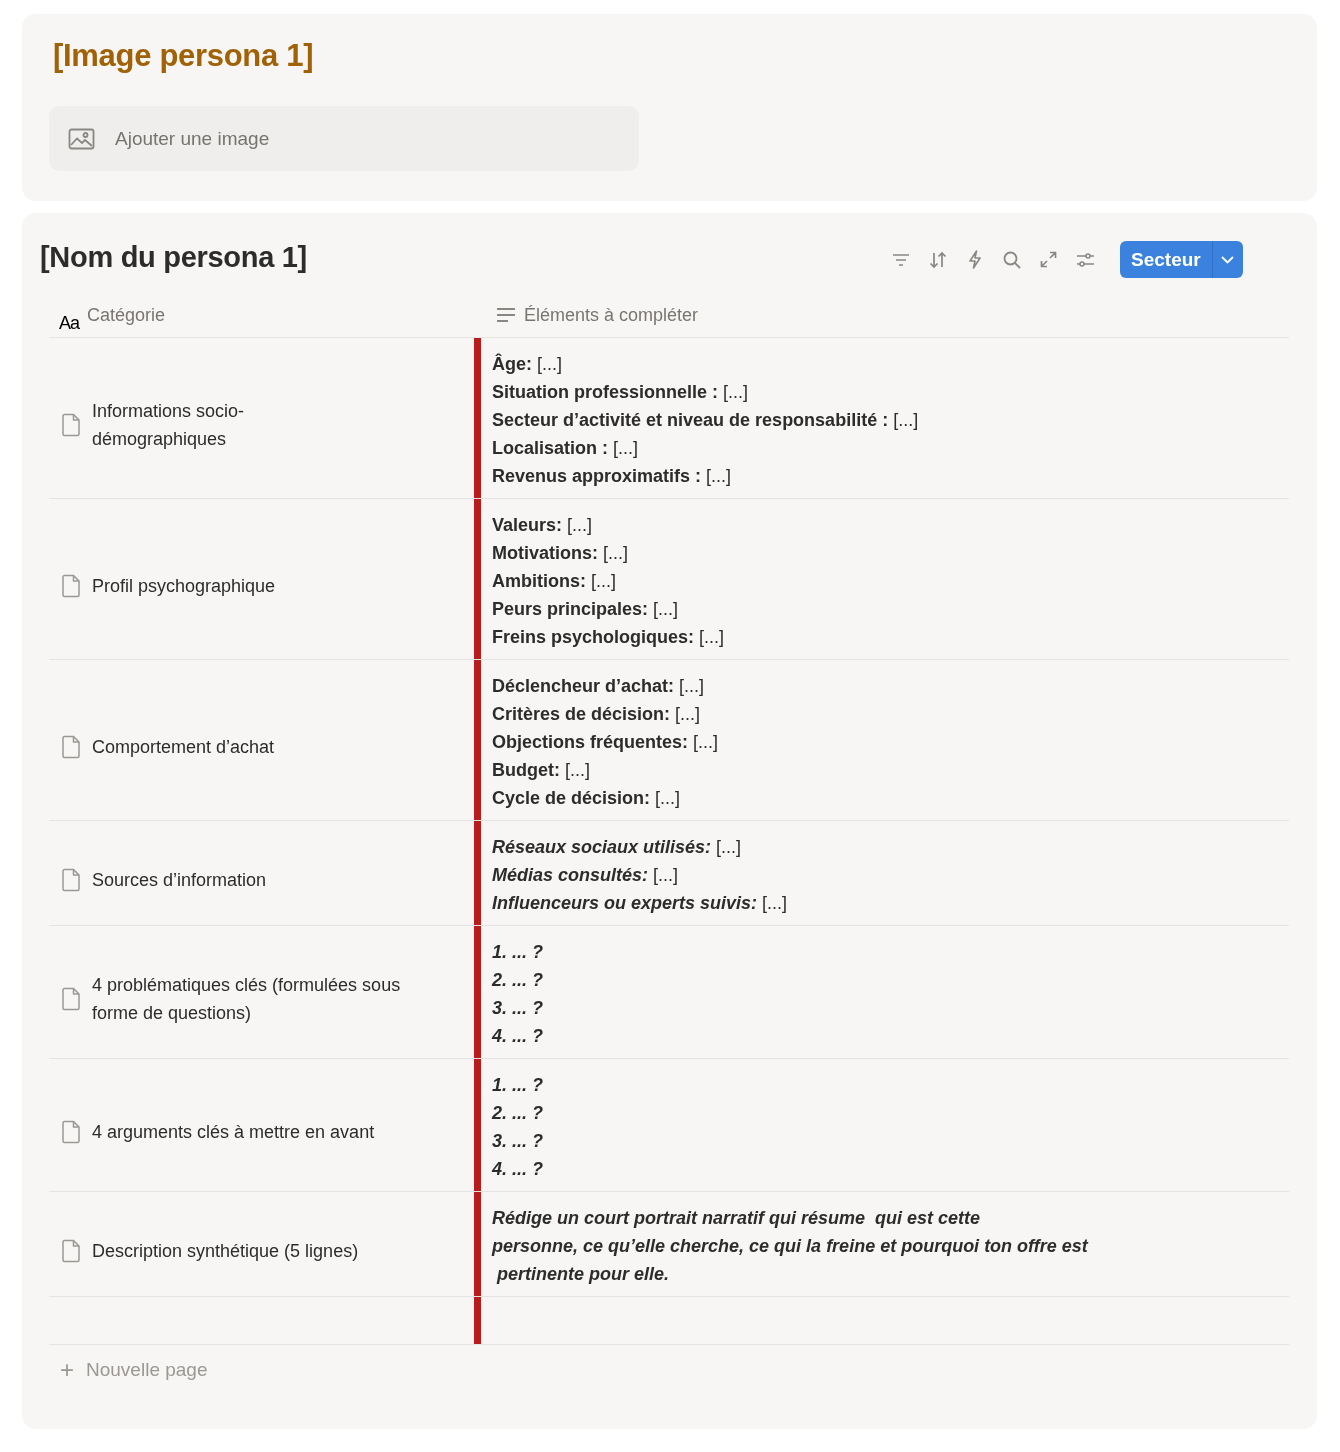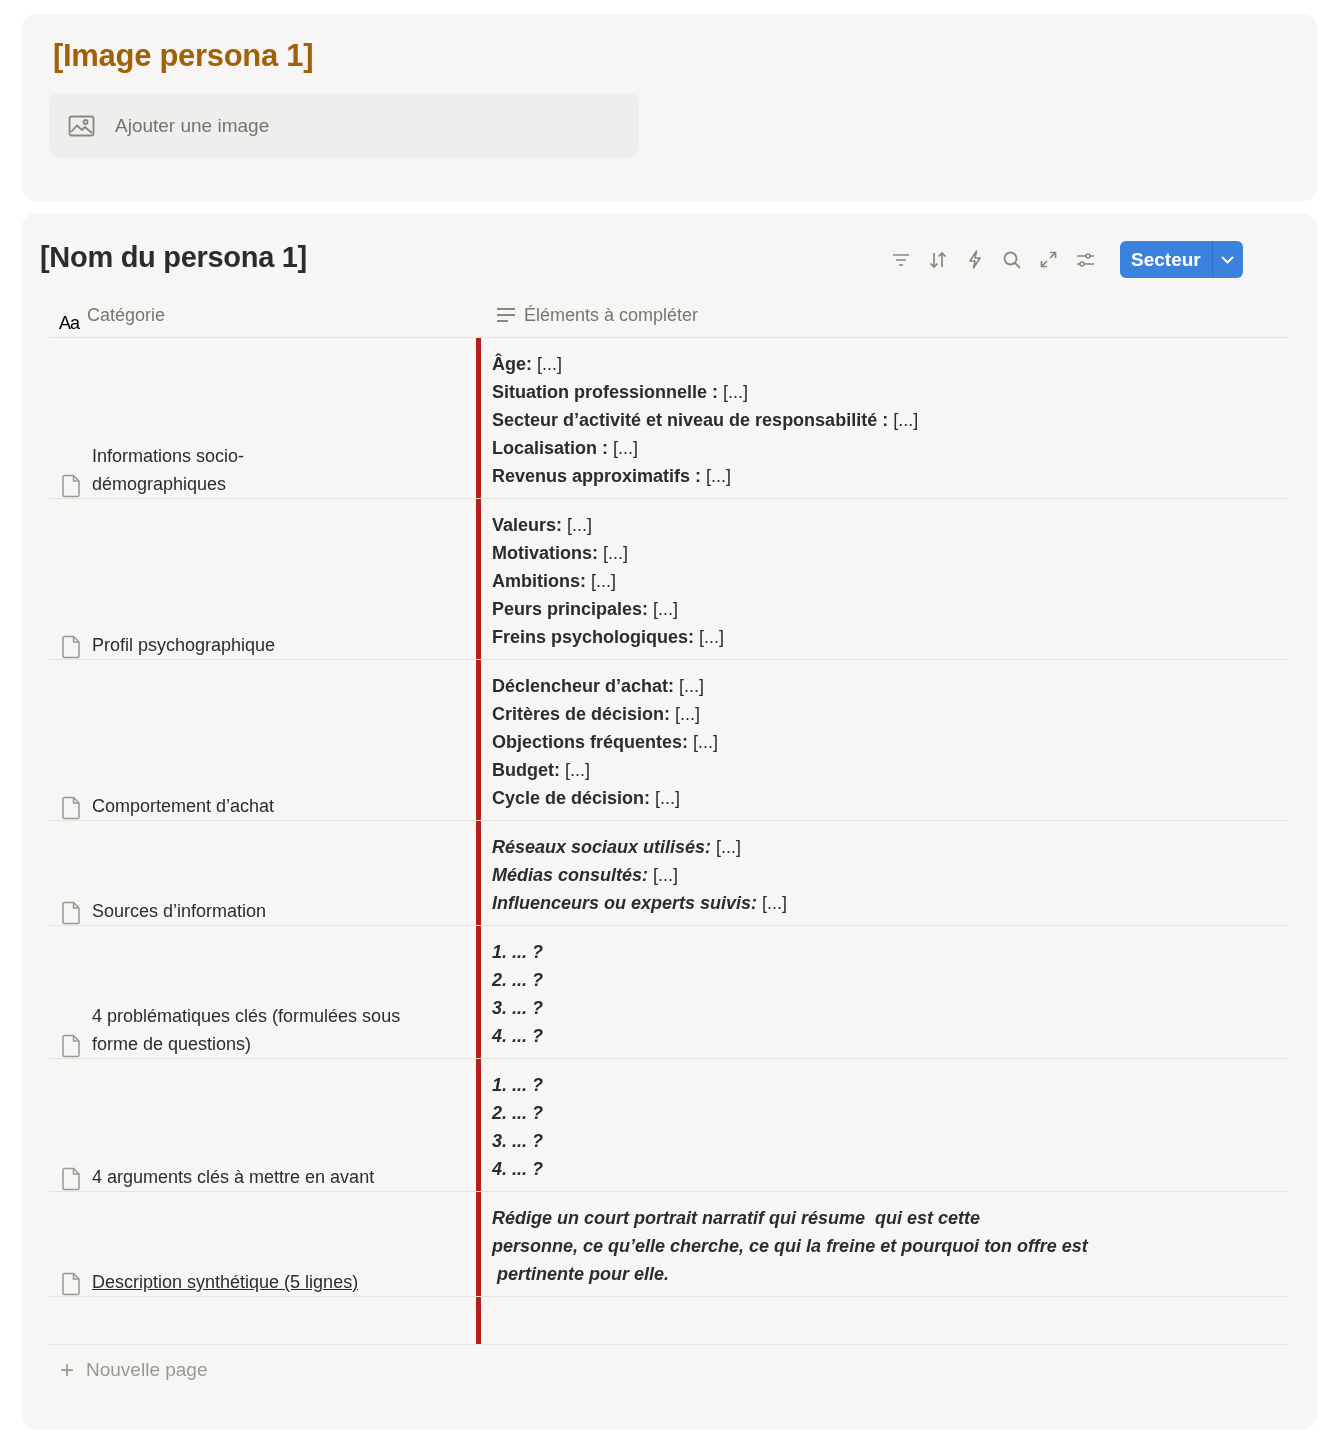--- a/index.html
+++ b/index.html
@@ -4,41 +4,41 @@
 <style>
   * { box-sizing: border-box; margin: 0; padding: 0; }
   html, body { width: 1340px; height: 1452px; background: #ffffff; }
   body { font-family: "Liberation Sans", sans-serif; color: #2f2f2f; position: relative; }
 
   .card { position: absolute; left: 22px; width: 1295px; background: #f7f6f4; border-radius: 14px; }
   .card-image { top: 14px; height: 187px; }
   .card-table { top: 213px; height: 1216px; }
 
   .image-title { position: absolute; left: 31px; top: 24px; font-size: 31px; font-weight: 700; color: #a16207; letter-spacing: -0.3px; }
-  .add-image { position: absolute; left: 27px; top: 79px; width: 590px; height: 65px; background: #efeeec; border-radius: 10px; display: flex; align-items: center; cursor: pointer; }
+  .add-image { position: absolute; left: 27px; top: 92px; width: 590px; height: 65px; background: #efeeec; border-radius: 10px; display: flex; align-items: center; cursor: pointer; }
   .add-image .ico { width: 28px; height: 24px; margin-left: 19px; margin-right: 19px; display: flex; align-items: center; }
   .add-image .lbl { font-size: 19px; color: #77746f; }
 
   .db-title { position: absolute; left: 18px; top: 28px; font-size: 29px; font-weight: 700; color: #2c2c2b; letter-spacing: -0.3px; }
   .toolbar { position: absolute; left: 860px; top: 28px; height: 37px; display: flex; align-items: center; }
   .tool { width: 37px; height: 37px; display: flex; align-items: center; justify-content: center; cursor: pointer; }
   .new-btn { margin-left: 16px; height: 37px; display: flex; background: #3b82de; border-radius: 6px; overflow: hidden; }
   .new-btn .main { padding: 0 11px; color: #fff; font-size: 19px; font-weight: 600; display: flex; align-items: center; cursor: pointer; }
   .new-btn .drop { width: 31px; border-left: 1px solid #3070c4; display: flex; align-items: center; justify-content: center; cursor: pointer; }
 
   .table { position: absolute; left: 27px; top: 80px; width: 1240px; }
   .thead { height: 45px; display: flex; border-bottom: 1px solid #e6e4e0; }
   .th { display: flex; align-items: center; font-size: 18px; color: #797671; }
   .th.c1 { width: 432px; padding-left: 10px; }
   .th.c2 { padding-left: 15px; }
   .th .hico { margin-right: 8px; display: flex; align-items: center; }
   .aa { font-size: 18px; font-weight: 400; color: #000000; letter-spacing: -1px; margin-top: 17px; }
 
   .row { display: flex; border-bottom: 1px solid #e6e4e0; }
-  .cell1 { width: 432px; border-right: 5px solid #b91c1c; padding: 13px 10px 0 13px; display: flex; align-items: flex-end; }
+  .cell1 { width: 432px; border-right: 7px solid #b91c1c; padding: 13px 10px 0 13px; display: flex; align-items: center; }
   .cell1 .doc { width: 19px; height: 24px; margin-right: 11px; flex-shrink: 0; margin-top: 1px; }
   .cell1 .name { font-size: 18px; line-height: 28px; color: #2c2c2b; cursor: pointer; }
   .cell2 { flex: 1; padding: 12px 10px 8px 11px; font-size: 18px; line-height: 28px; color: #2c2c2b; }
   .cell2 .line { white-space: pre; }
   .lab { font-weight: 700; }
   .it { font-style: italic; text-align: right; }
   .val { font-weight: 400; font-style: normal; }
 
   .new-page { position: absolute; left: 38px; top: 1145px; display: flex; align-items: center; cursor: pointer; }
   .new-page .plus { font-size: 24px; color: #9b9893; margin-right: 12px; line-height: 1; }
@@ -217,21 +217,21 @@
             <div class="line"><span class="lab it">3. ... ?</span></div>
             <div class="line"><span class="lab it">4. ... ?</span></div>
           </div>
         </div>
         <div class="row" style="height: 105px;">
           <div class="cell1">
             <span class="doc"><svg width="19" height="24" viewBox="0 0 19 24" fill="none" stroke="#9b9893" stroke-width="1.5" stroke-linejoin="round">
                 <path d="M2.5 1.5h9l5.5 5.5v14a1.5 1.5 0 0 1-1.5 1.5h-13A1.5 1.5 0 0 1 1 21V3a1.5 1.5 0 0 1 1.5-1.5z"></path>
                 <path d="M11.5 1.5V7h5.5"></path>
               </svg></span>
-            <span class="name" style="white-space: pre-line; text-decoration: underline;">Description synthétique (5 lignes)</span>
+            <span class="name" style="white-space: pre-line;">Description synthétique (5 lignes)</span>
           </div>
           <div class="cell2">
             <div class="line"><span class="it" style="font-weight: 600;">Rédige un court portrait narratif qui résume  qui est cette</span></div>
             <div class="line"><span class="it" style="font-weight: 600;">personne, ce qu’elle cherche, ce qui la freine et pourquoi ton offre est</span></div>
             <div class="line"><span class="it" style="font-weight: 600;"> pertinente pour elle.</span></div>
           </div>
         </div>
         <div class="row" style="height: 48px;">
           <div class="cell1"></div>
           <div class="cell2"></div>

